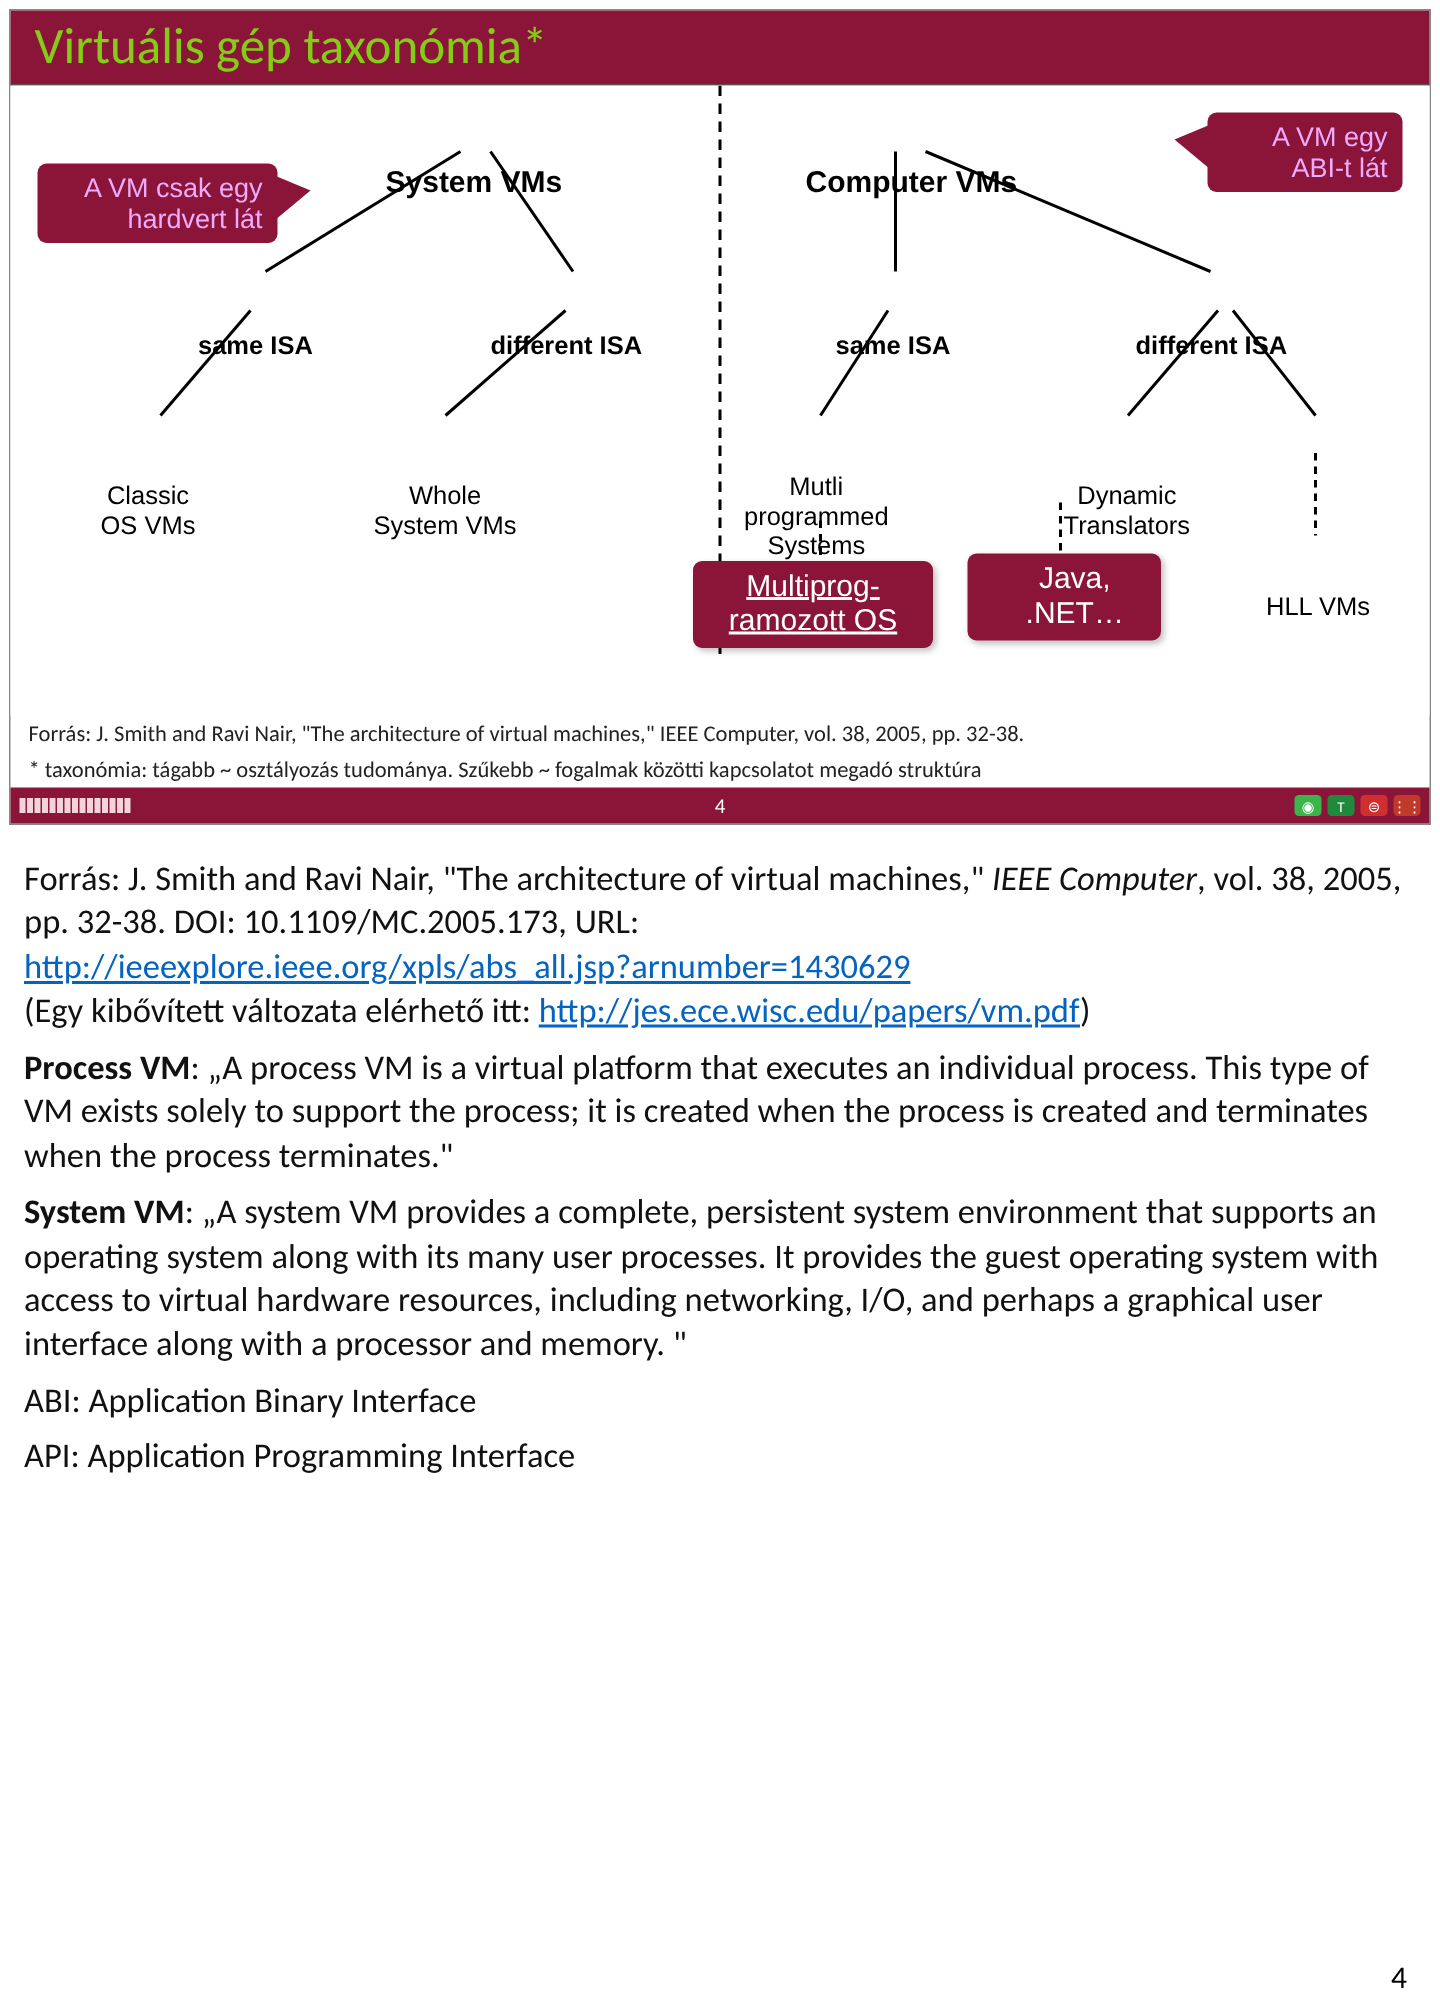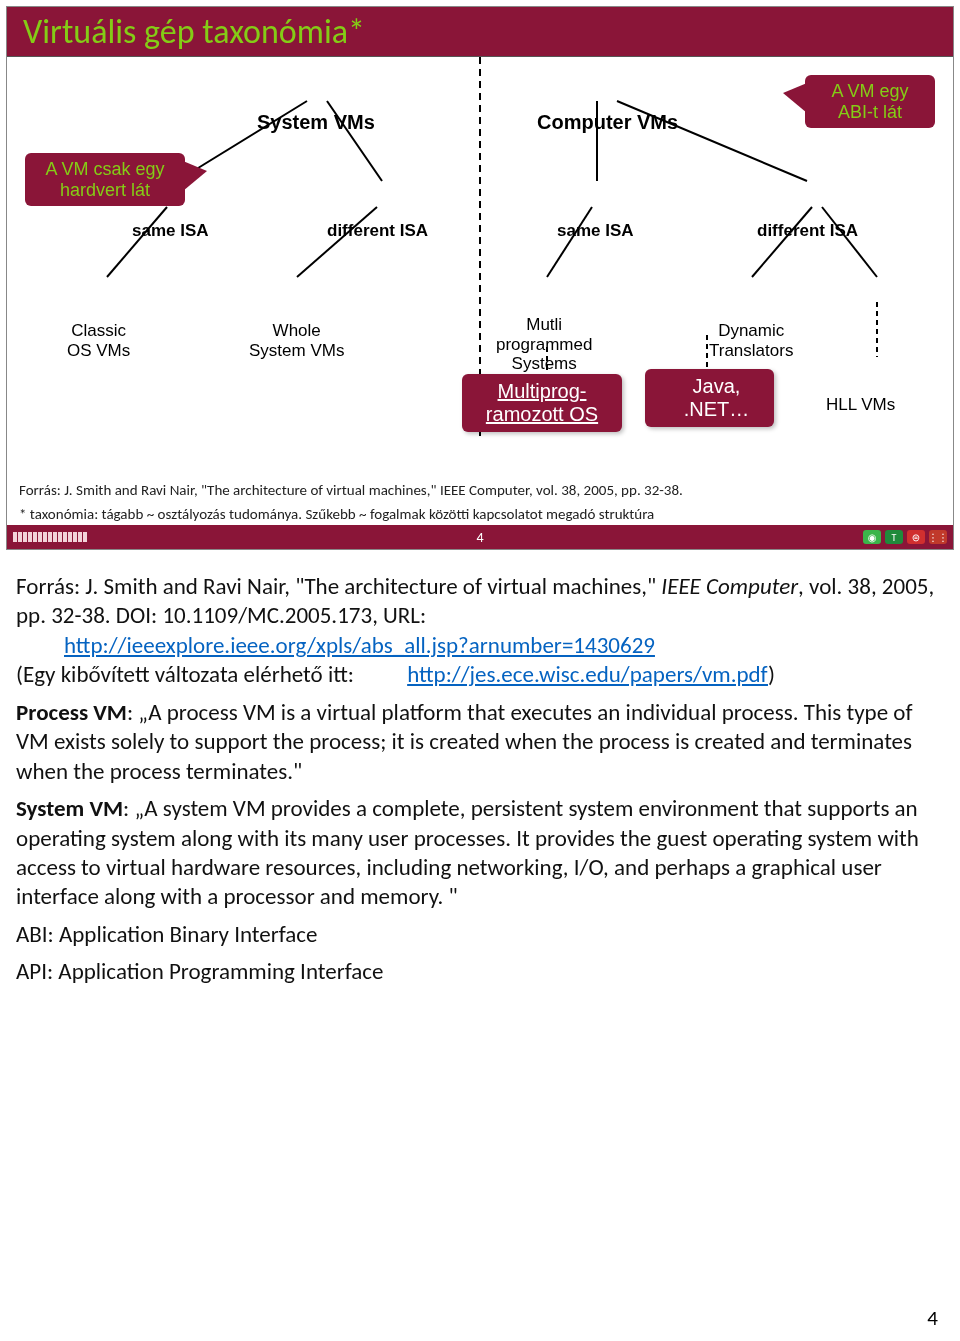--- a/index.html
+++ b/index.html
@@ -32,27 +32,27 @@
   }
   .node {
     position: absolute;
     text-align: center;
     line-height: 1.15;
     margin-top: 36px;
   }
   .bold { font-weight: bold; }
   .callout {
     background: #8a1538;
-    color: #84cc16;
+    color: #f0abfc;
     border-radius: 6px;
     padding: 6px 10px;
     position: absolute;
     font-size: 18px;
     line-height: 1.15;
-    text-align: center;
+    text-align: right;
   }
   .callout .tail {
     position: absolute; width: 0; height: 0;
   }
   .tail-right {
     top: 8px; right: -22px;
     border-left: 24px solid #8a1538;
     border-top: 10px solid transparent;
     border-bottom: 20px solid transparent;
   }
@@ -112,21 +112,21 @@
     display: flex; align-items: center; justify-content: center;
     font-size: 10px; color: #fff;
   }
   .text-section {
     padding: 16px 16px 12px 16px;
     font-size: 23px;
     line-height: 1.28;
     color: #111;
   }
   .text-section .italic { font-style: italic; }
-  .text-section a { color: #0563c1; text-decoration: underline; margin-left: 48px; }
+  .text-section a { color: #0563c1; text-decoration: underline; }
   .text-section p { margin: 0 0 8px 0; }
   .text-section .acr { margin-top: 24px; }
   .page-number {
     position: fixed;
     right: 22px; bottom: 10px;
     font-size: 21px;
   }
 </style>
 </head>
 <body>
@@ -144,42 +144,42 @@
       <line x1="590" y1="44" x2="590" y2="124" stroke="#000" stroke-width="2"></line>
       <line x1="610" y1="44" x2="800" y2="124" stroke="#000" stroke-width="2"></line>
       <line x1="585" y1="150" x2="540" y2="220" stroke="#000" stroke-width="2"></line>
       <line x1="805" y1="150" x2="745" y2="220" stroke="#000" stroke-width="2"></line>
       <line x1="815" y1="150" x2="870" y2="220" stroke="#000" stroke-width="2"></line>
       <line x1="540" y1="290" x2="540" y2="315" stroke="#000" stroke-width="2" stroke-dasharray="5,4"></line>
       <line x1="700" y1="278" x2="700" y2="315" stroke="#000" stroke-width="2" stroke-dasharray="5,4"></line>
       <line x1="870" y1="245" x2="870" y2="300" stroke="#000" stroke-width="2" stroke-dasharray="5,4"></line>
     </svg>
 
-    <div class="callout" style="top:52px; left:18px; width:140px;margin-top:44px;">
+    <div class="callout" style="top:52px; left:18px; width:140px;">
       <span>A VM csak egy<br>hardvert lát</span>
       <span class="tail tail-right"></span>
     </div>
     <div class="callout" style="top:18px; right:18px; width:110px;">
       <span>A VM egy<br>ABI-t lát</span>
       <span class="tail tail-left"></span>
     </div>
 
     <div class="node bold" style="top:18px; left:250px; font-size:20px;">System VMs</div>
     <div class="node bold" style="top:18px; left:530px; font-size:20px;">Computer VMs</div>
 
     <div class="node bold" style="top:128px; left:125px;">same ISA</div>
     <div class="node bold" style="top:128px; left:320px;">different ISA</div>
     <div class="node bold" style="top:128px; left:550px;">same ISA</div>
     <div class="node bold" style="top:128px; left:750px;">different ISA</div>
 
     <div class="node" style="top:228px; left:60px;">Classic<br>OS VMs</div>
     <div class="node" style="top:228px; left:242px;">Whole<br>System VMs</div>
     <div class="node" style="top:222px; left:489px;">Mutli<br>programmed<br>Systems</div>
     <div class="node" style="top:228px; left:702px;">Dynamic<br>Translators</div>
-    <div class="node" style="top:302px; left:819px;">HLL VMs</div>
+    <div class="node" style="top:302px; left:837px;">HLL VMs</div>
 
     <div class="box" style="top:317px; left:455px; width:140px; font-size:20px;text-decoration:underline;">Multiprog-<br>ramozott OS</div>
     <div class="box" style="top:312px; left:638px; width:95px; font-size:20px;padding-left:24px;">Java,<br>.NET…</div>
   </div>
 
   <div class="slide-notes">Forrás: J. Smith and Ravi Nair, "The architecture of virtual machines," IEEE Computer, vol. 38, 2005, pp. 32-38.</div>
   <div class="slide-notes">* taxonómia: tágabb ~ osztályozás tudománya.  Szűkebb ~ fogalmak közötti kapcsolatot megadó struktúra</div>
 
   <div class="footer-bar">
     <div class="logo">

